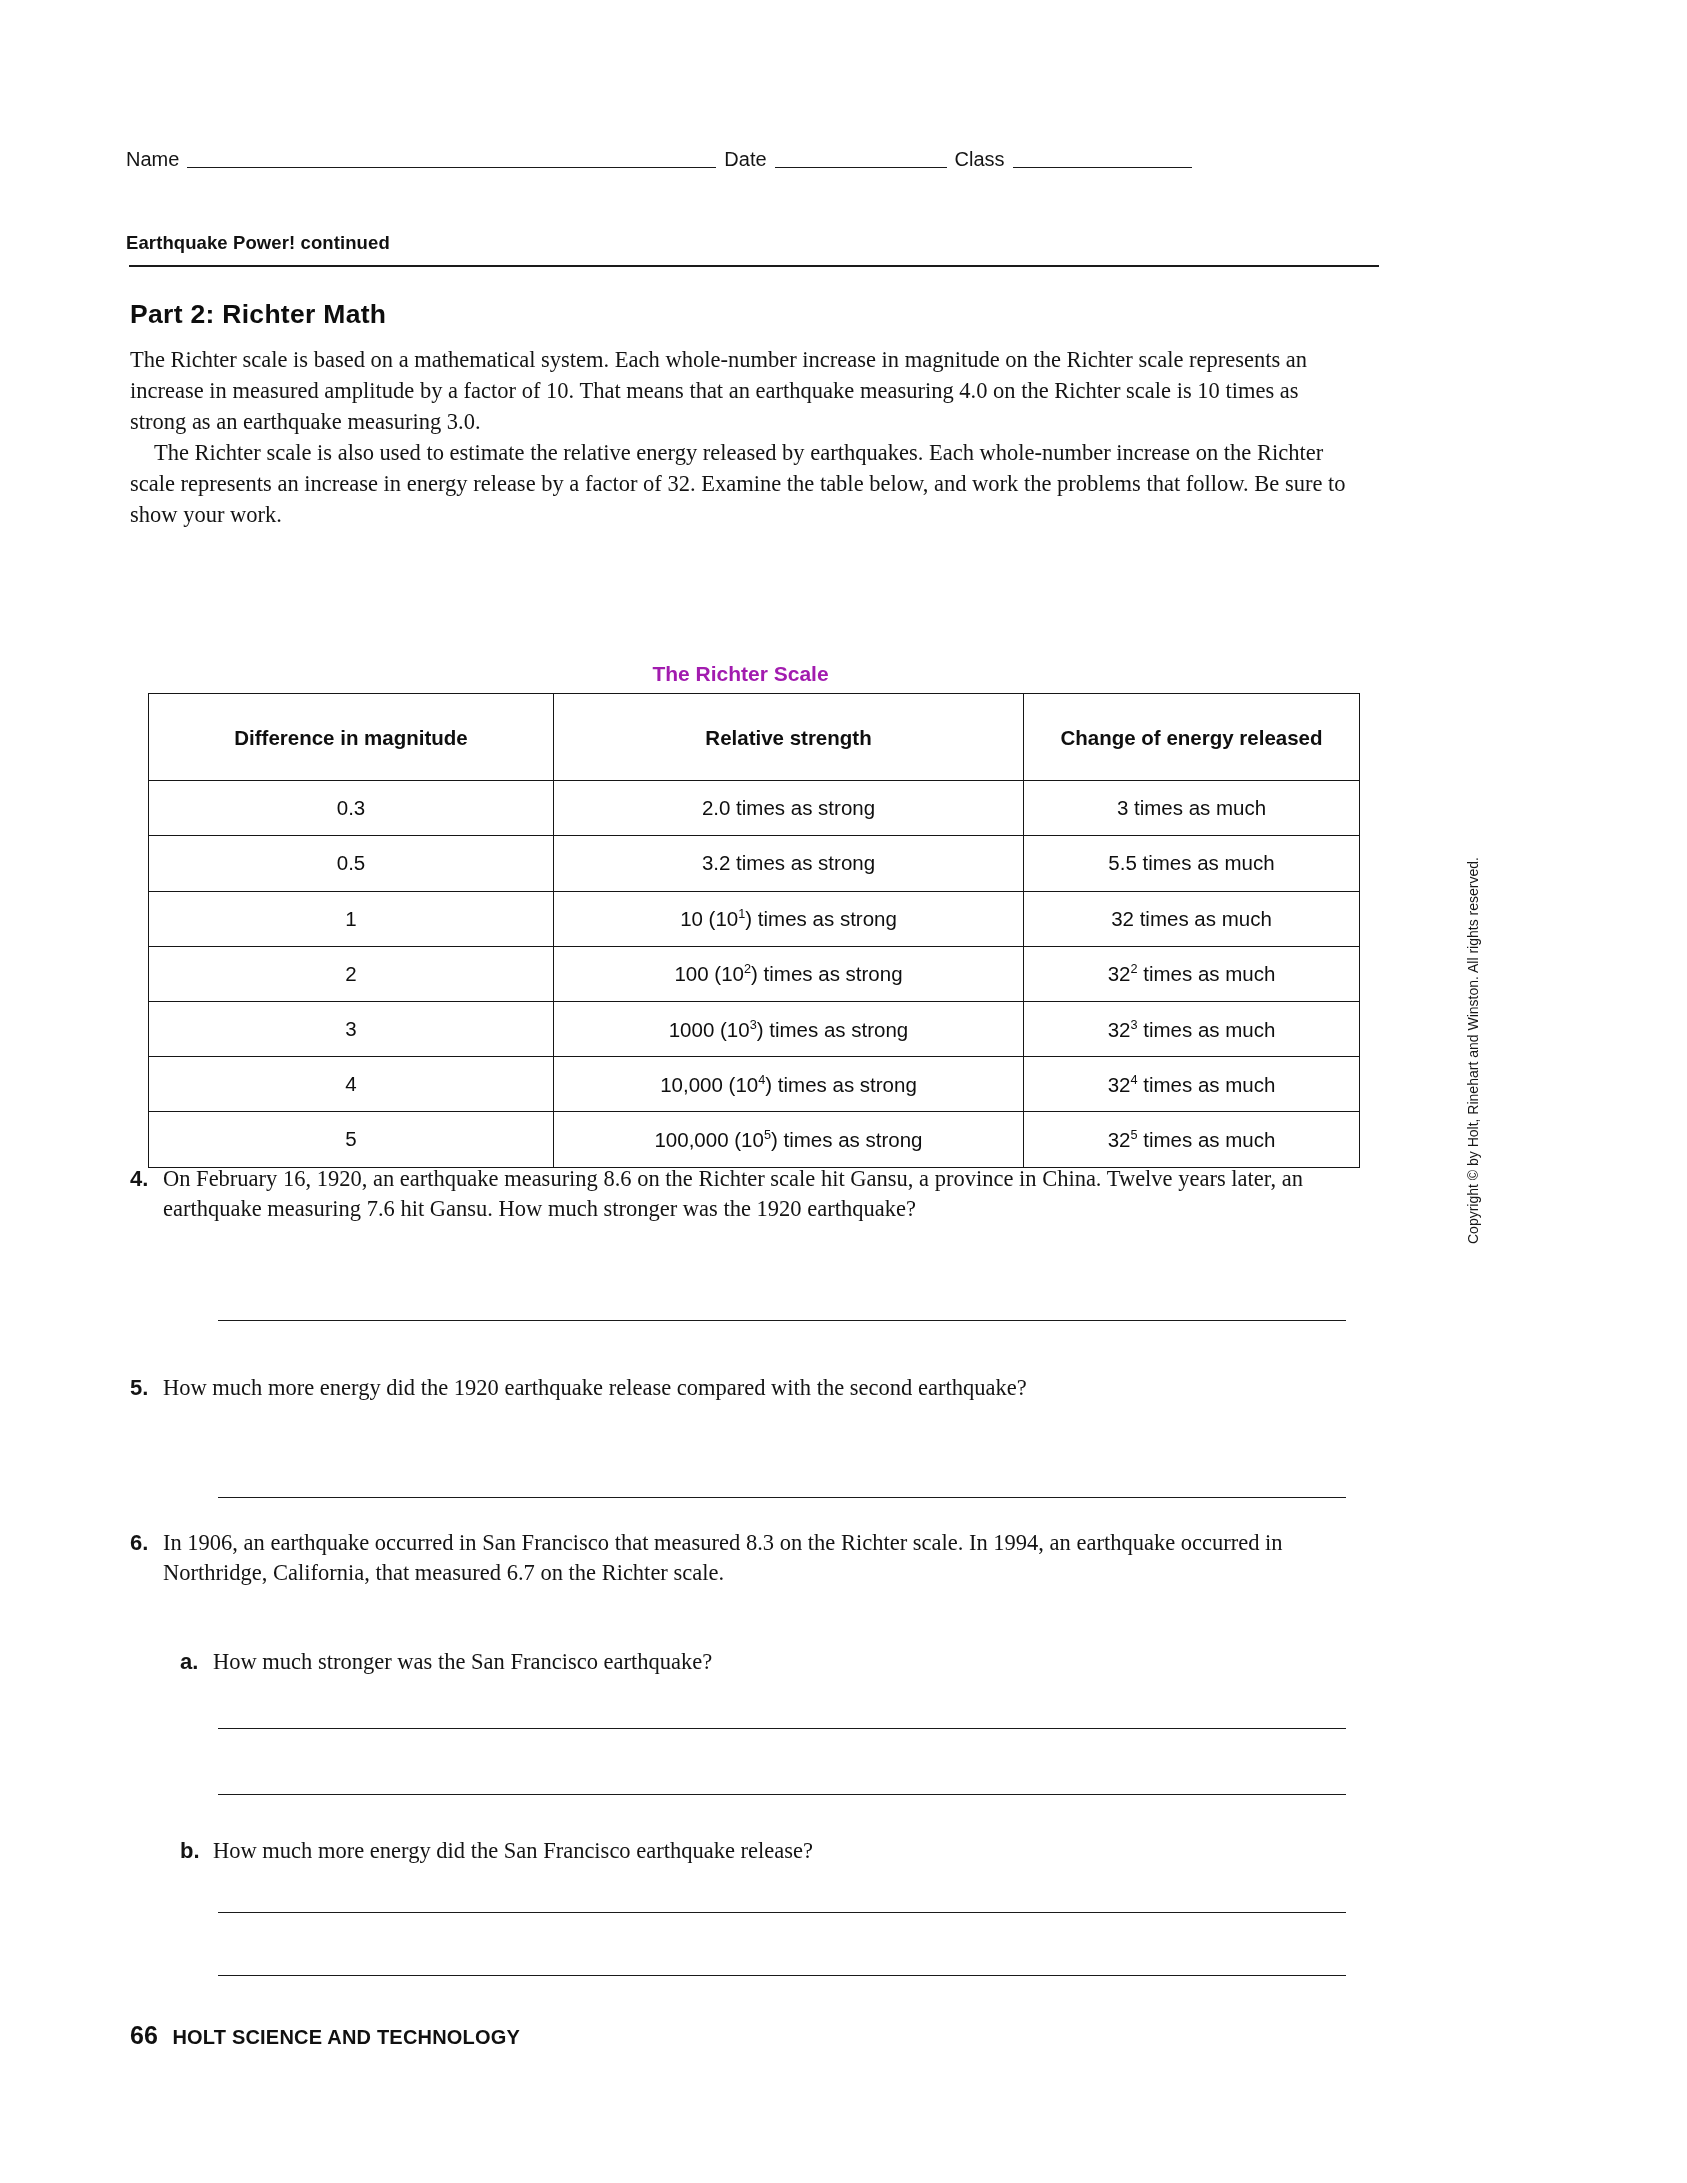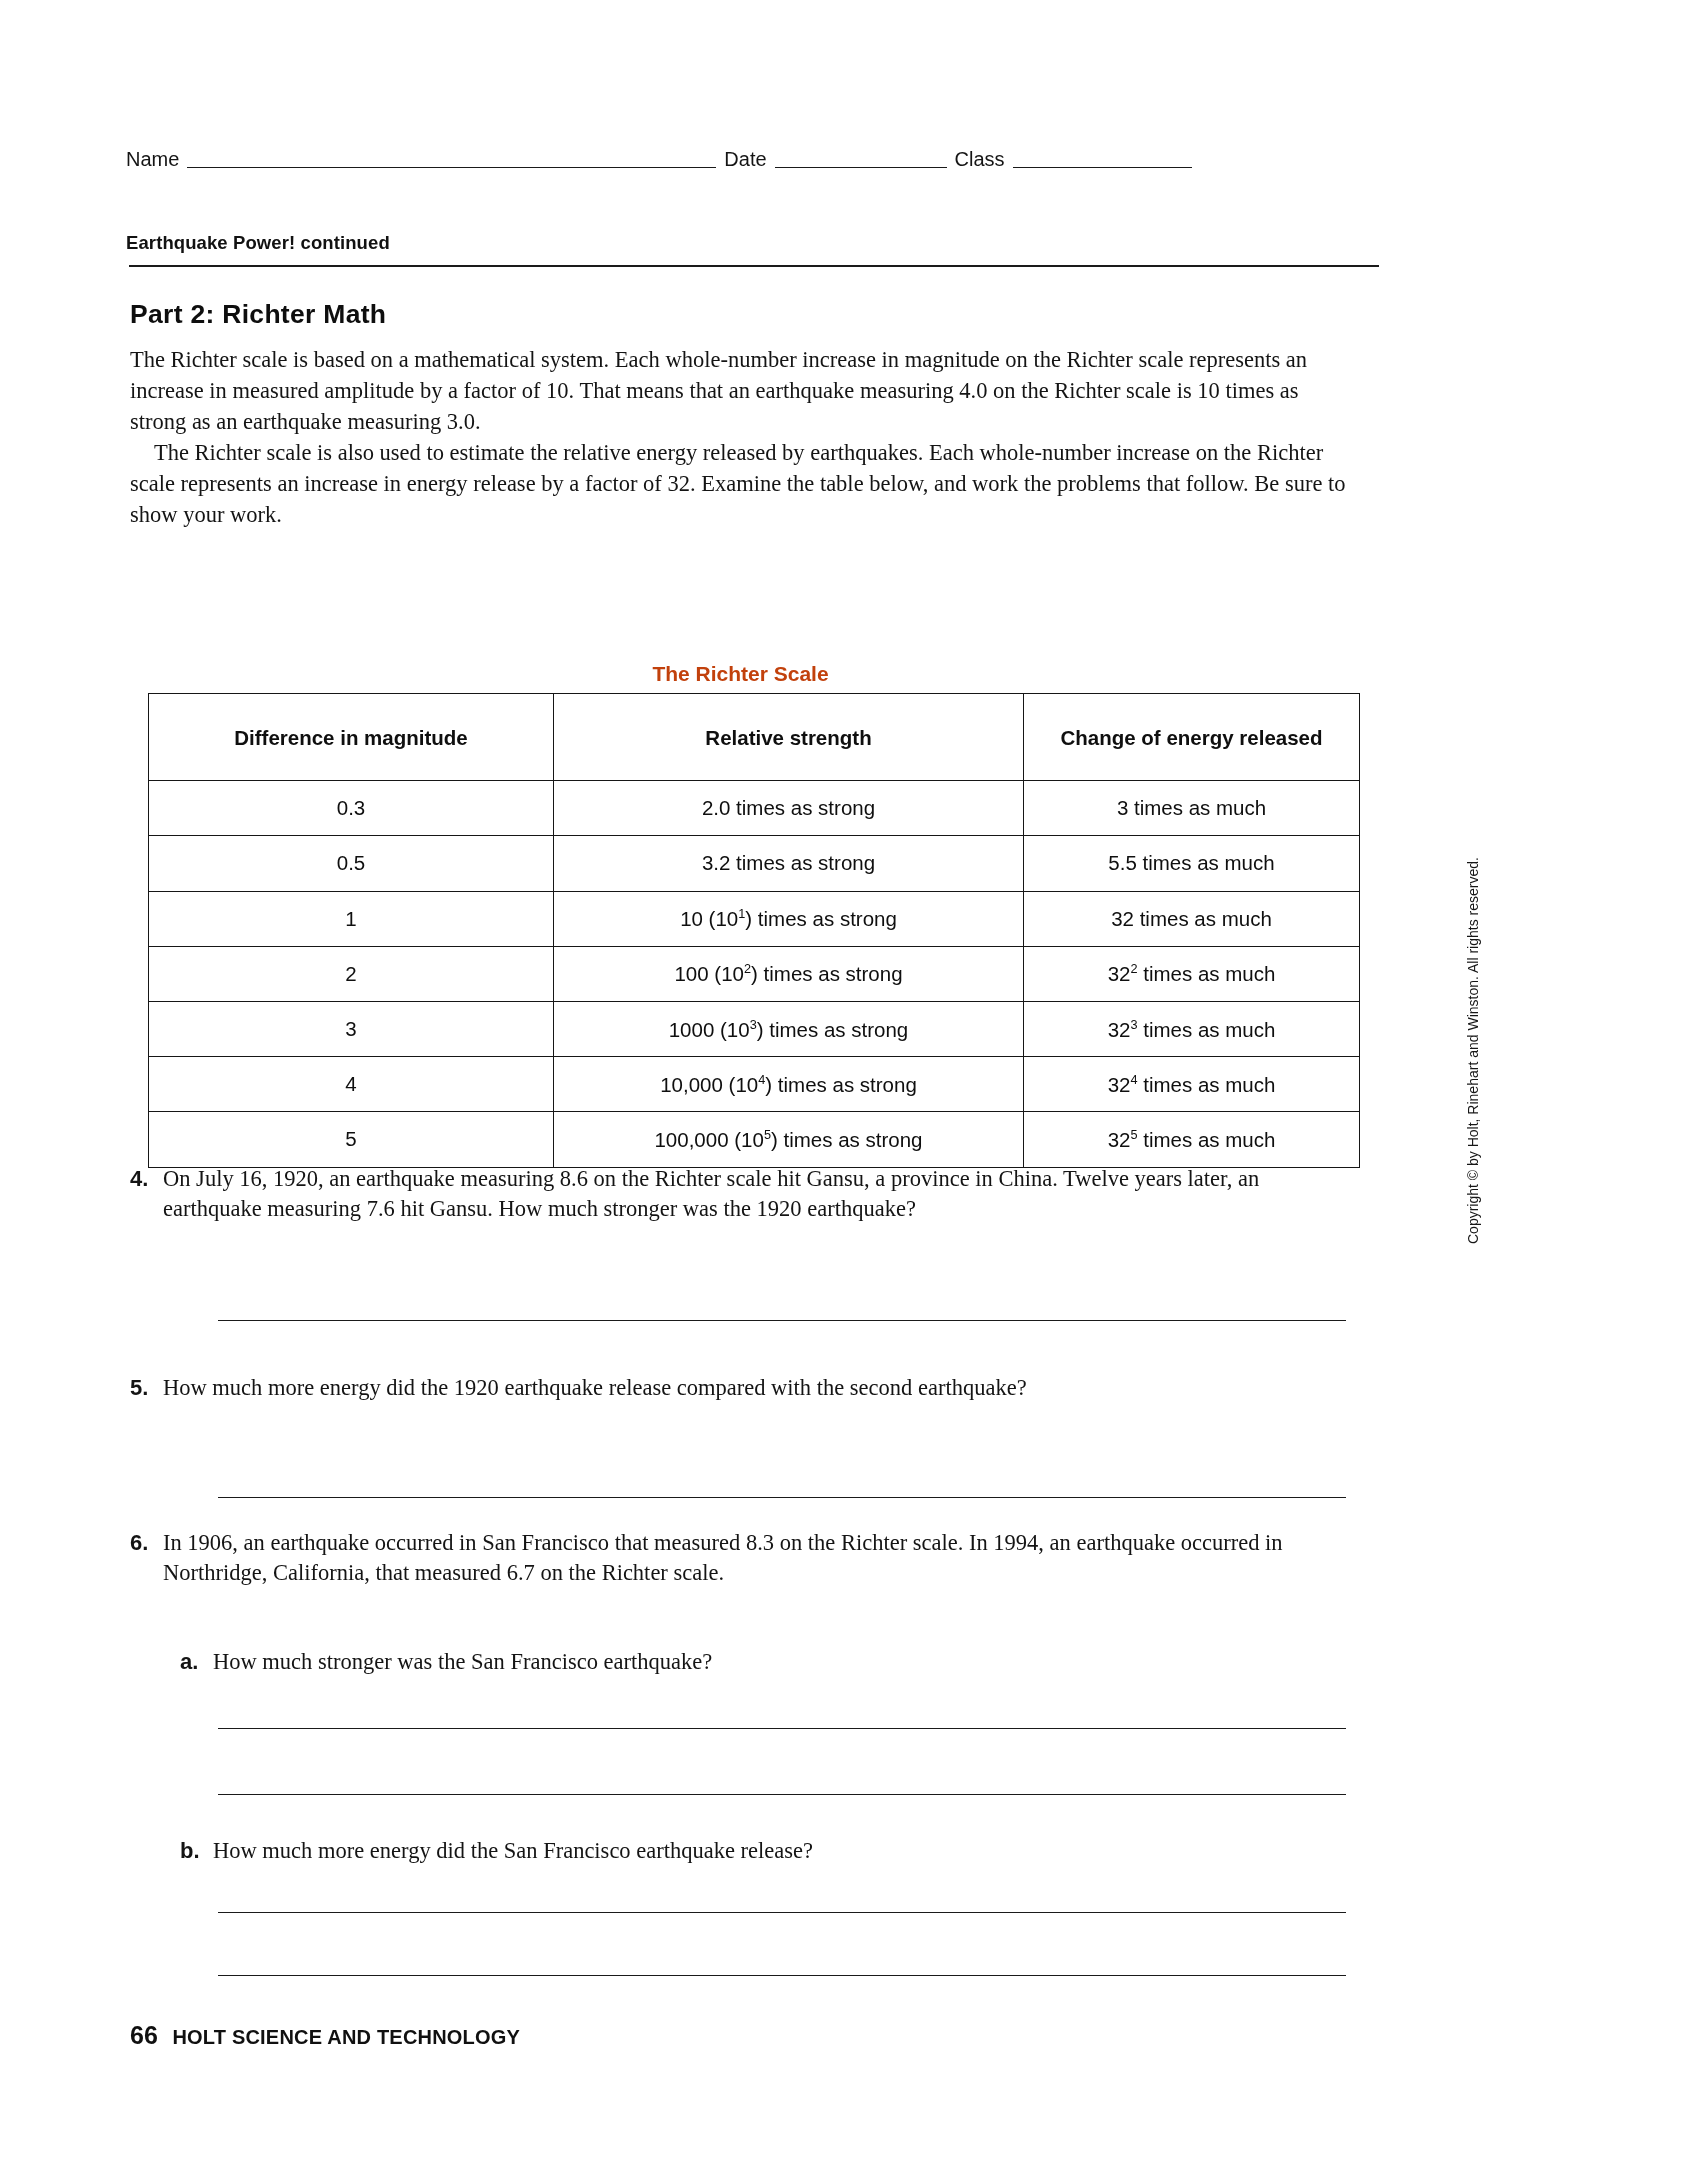--- a/index.html
+++ b/index.html
@@ -99,21 +99,21 @@
   
   .table-title {
     position: absolute;
     top: 662px;
     left: 130px;
     width: 1221px;
     text-align: center;
     font-family: "Liberation Sans", sans-serif;
     font-weight: bold;
     font-size: 21px;
-    color: #c2410c;
+    color: #a21caf;
   }
   table.richter {
     position: absolute;
     top: 693px;
     left: 148px;
     width: 1211px;
     border-collapse: collapse;
     font-family: Liberation Sans, sans-serif;
     font-size: 20.5px;
     color: #0f0f0f;
@@ -275,21 +275,21 @@
       <tr>
         <td>5</td>
         <td><span>100,000 (10</span><sup>5</sup><span>) times as strong</span></td>
         <td><span>32</span><sup>5</sup><span> times as much</span></td>
       </tr>
     </tbody>
   </table>
 
   <div class="q" style="top:1164px;">
     <span class="num">4.</span>
-    <span class="body">On July 16, 1920, an earthquake measuring 8.6 on the Richter scale hit Gansu, a province in China. Twelve years later, an earthquake measuring 7.6 hit Gansu. How much stronger was the 1920 earthquake?</span>
+    <span class="body">On February 16, 1920, an earthquake measuring 8.6 on the Richter scale hit Gansu, a province in China. Twelve years later, an earthquake measuring 7.6 hit Gansu. How much stronger was the 1920 earthquake?</span>
   </div>
   <div class="answer-line" style="top:1320px;"></div>
 
   <div class="q" style="top:1373px;">
     <span class="num">5.</span>
     <span class="body">How much more energy did the 1920 earthquake release compared with the second earthquake?</span>
   </div>
   <div class="answer-line" style="top:1497px;"></div>
 
   <div class="q" style="top:1528px;">

